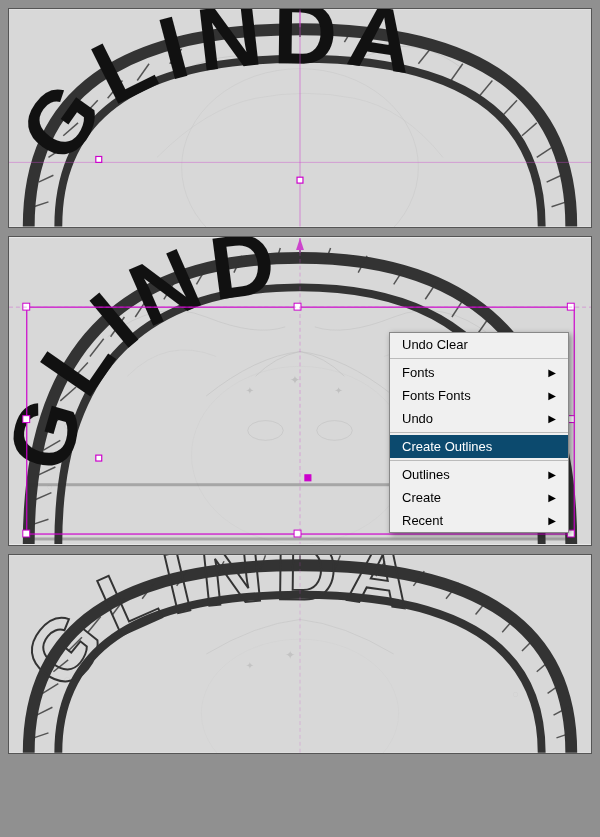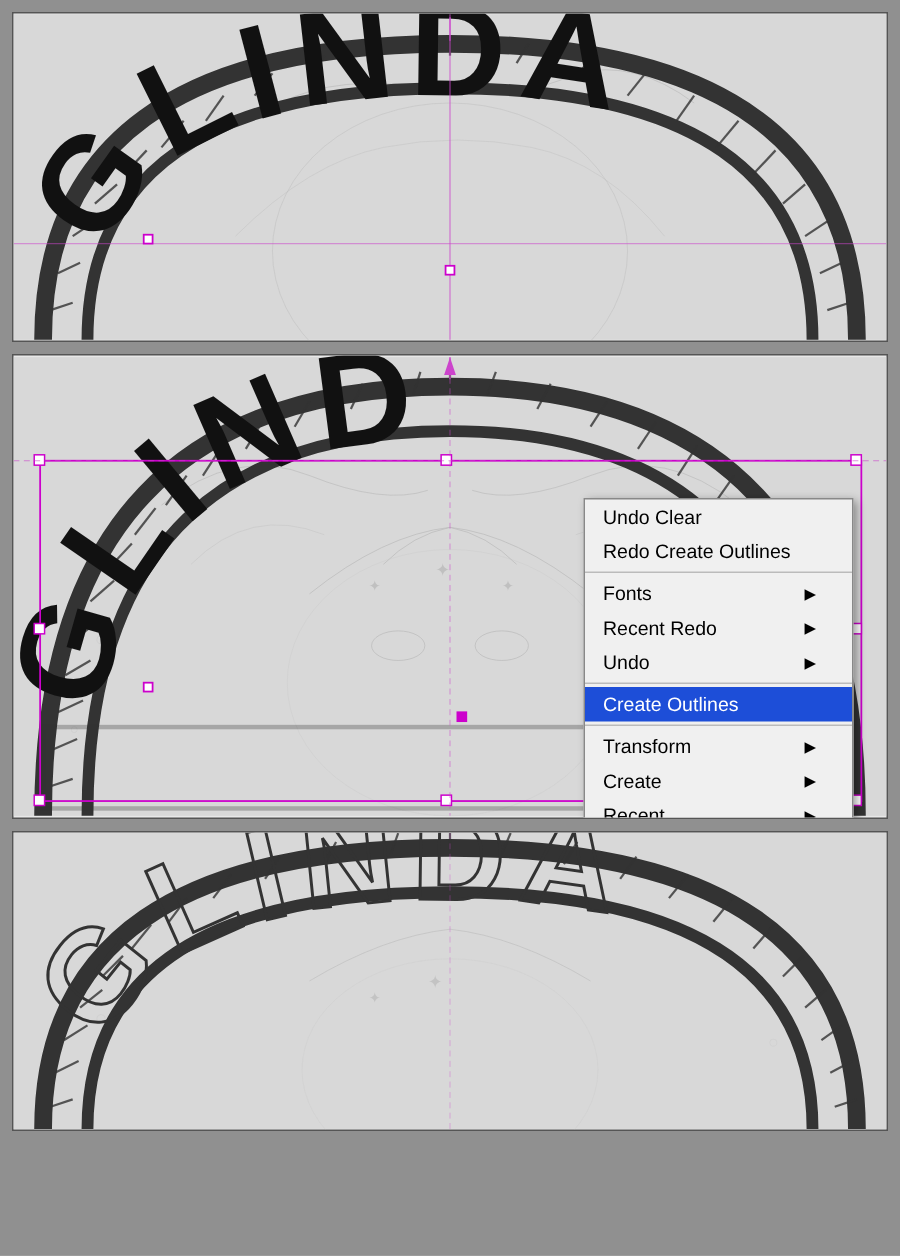--- a/index.html
+++ b/index.html
@@ -48,32 +48,32 @@
       position: absolute;
       background: #f0f0f0;
       border: 1px solid #888;
       box-shadow: 2px 2px 6px rgba(0,0,0,0.4);
       min-width: 180px;
       z-index: 100;
       font-size: 13px;
     }
 
     .menu-item {
-      padding: 4px 24px 4px 12px;
+      padding: 4px 12px 4px 12px;
       display: flex;
       align-items: center;
       justify-content: space-between;
       cursor: pointer;
       white-space: nowrap;
       color: #000;
       position: relative;
     }
 
     .menu-item.highlighted {
-      background: #1d4ed8;
+      background: #0c4a6e;
       color: white;
     }
 
     .menu-arrow {
       font-size: 10px;
       margin-left: 20px;
     }
 
     .menu-separator {
       height: 1px;
@@ -231,43 +231,40 @@
       <line x1="295" y1="0" x2="295" y2="310" stroke="#cc44cc" stroke-width="0.7" opacity="0.5" stroke-dasharray="4,3"></line>
 
       <line x1="295" y1="0" x2="295" y2="15" stroke="#cc44cc" stroke-width="0.8"></line>
       <polygon points="295,0 291,12 299,12" fill="#cc44cc"></polygon>
     </svg>
 
     <div class="context-menu" style="left: 380px; top: 95px;">
       <div class="menu-item">
         <span>Undo Clear</span>
       </div>
-      <div class="menu-item">
-        <span>Redo Create Outlines</span>
-      </div>
       <div class="menu-separator"></div>
       <div class="menu-item">
         <span>Fonts</span>
         <span class="menu-arrow">▶</span>
       </div>
       <div class="menu-item">
-        <span>Recent Redo</span>
+        <span>Fonts Fonts</span>
         <span class="menu-arrow">▶</span>
       </div>
       <div class="menu-item">
         <span>Undo</span>
         <span class="menu-arrow">▶</span>
       </div>
       <div class="menu-separator"></div>
       <div class="menu-item highlighted">
         <span>Create Outlines</span>
       </div>
       <div class="menu-separator"></div>
       <div class="menu-item">
-        <span>Transform</span>
+        <span>Outlines</span>
         <span class="menu-arrow">▶</span>
       </div>
       <div class="menu-item">
         <span>Create</span>
         <span class="menu-arrow">▶</span>
       </div>
       <div class="menu-item">
         <span>Recent</span>
         <span class="menu-arrow">▶</span>
       </div>

